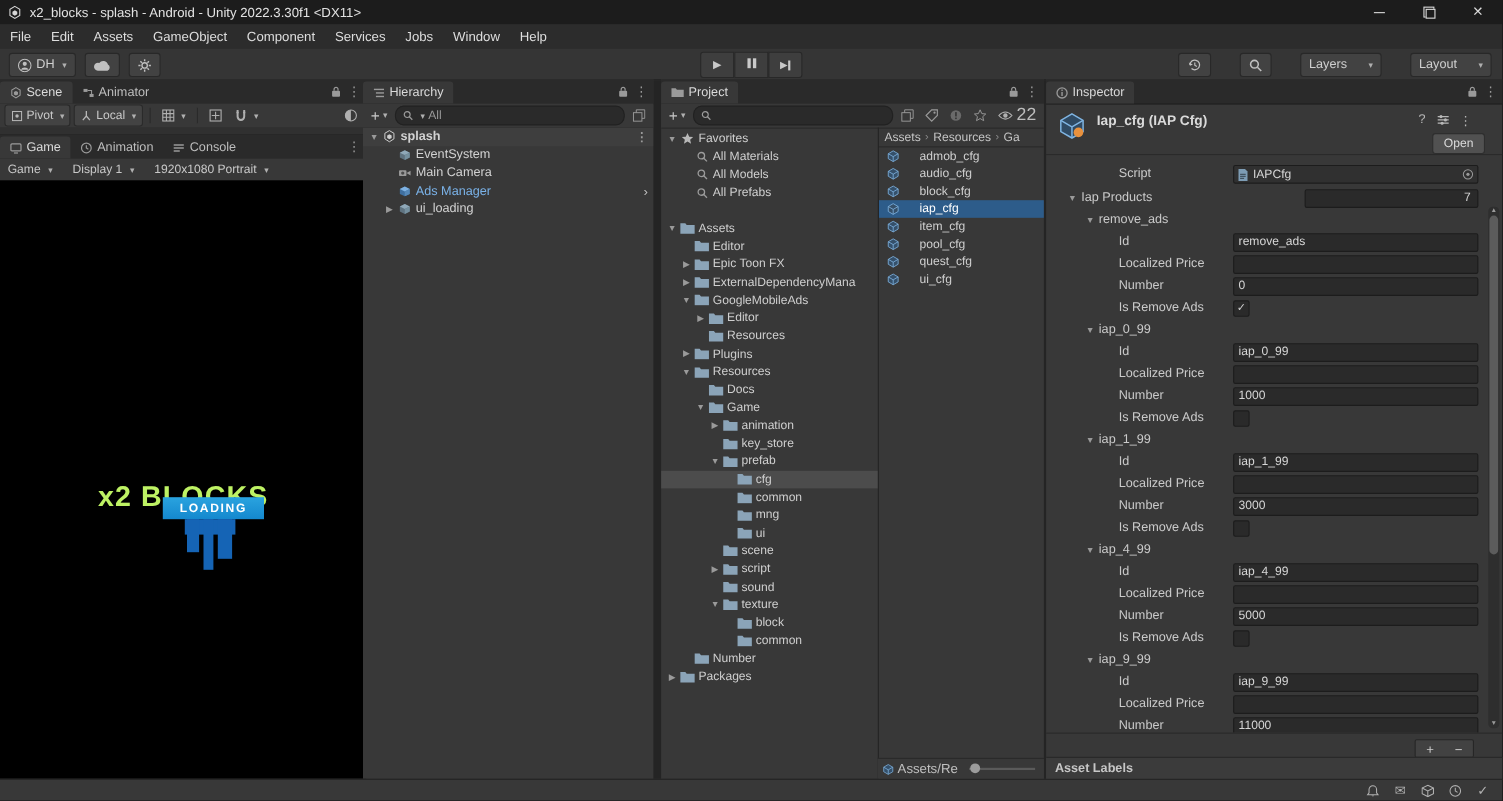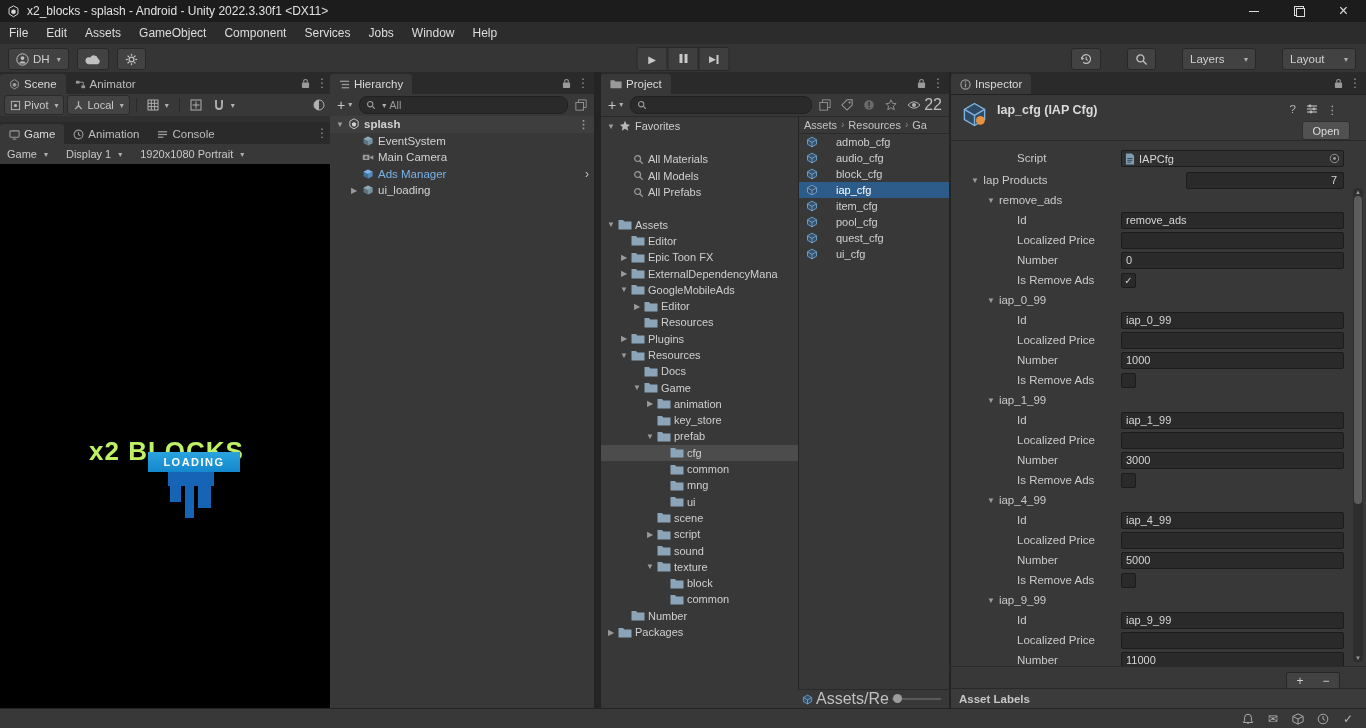--- a/index.html
+++ b/index.html
@@ -90,21 +90,21 @@
   .plist{flex:1;position:relative;overflow:hidden;}
   .trow{display:flex;align-items:center;height:16.3px;font-size:11px;color:#cfcfcf;white-space:nowrap;}
   .trow.sel-gray{background:#4c4c4c;}
   .spacer-row{height:16.3px;}
   .breadcrumb{height:17px;display:flex;align-items:center;font-size:11px;color:#c4c4c4;padding:0 5px;
               border-bottom:1px solid #2a2a2a;gap:4px;white-space:nowrap;overflow:hidden;}
   .crumb-sep{color:#8a8a8a;font-size:10px;}
   .arow{display:flex;align-items:center;height:16px;font-size:11px;color:#cfcfcf;padding-left:5px;gap:16px;white-space:nowrap;}
   .arow.sel{background:#2d5c8a;color:#fff;}
   .pfooter{position:absolute;left:197px;right:0;bottom:0;height:18px;background:#383838;border-top:1px solid #2a2a2a;
-           display:flex;align-items:center;font-size:16px;color:#c0c0c0;padding:0 4px;gap:3px;}
+           display:flex;align-items:center;font-size:12px;color:#c0c0c0;padding:0 4px;gap:3px;}
   .zoom-slider{margin-left:auto;width:60px;height:2px;background:#5a5a5a;position:relative;margin-right:4px;}
   .zoom-handle{position:absolute;left:1px;top:-4px;width:9px;height:9px;border-radius:50%;background:#9c9c9c;}
   .eye-wrap{display:flex;align-items:center;gap:3px;color:#bdbdbd;font-size:16px;padding:0 3px;}
   
   #inspector{left:951px;top:72px;width:415px;height:636px;}
   .insp-header{position:absolute;top:22px;left:0;right:0;height:46px;border-bottom:1px solid #2a2a2a;}
   .insp-bigicon{position:absolute;left:10px;top:7px;}
   .insp-title{position:absolute;left:46px;top:9px;font-size:12.5px;font-weight:bold;color:#dadada;}
   .ih-btn{position:absolute;top:9px;color:#b8b8b8;font-size:11.5px;}
   .open-btn{position:absolute;right:16px;top:27px;width:46px;height:17px;background:#515151;border:1px solid #2e2e2e;
@@ -597,21 +597,21 @@
       <div class="ptree">
           <div class="trow" style="padding-left: 4px;">
             <span class="arrow">▼</span>
             <span class="ticon">
               <svg width="12" height="12" viewBox="0 0 14 14">
                 <path d="M7 1 L8.8 5 L13 5.4 L9.8 8.2 L10.8 12.5 L7 10.2 L3.2 12.5 L4.2 8.2 L1 5.4 L5.2 5 Z" fill="#b8b8b8"></path>
               </svg>
             </span>
             <span class="tlabel">Favorites</span>
           </div>
-          <div class="trow" style="padding-left: 17px; margin-top: 17px;">
+          <div class="trow" style="padding-left: 17px;">
             <span class="arrow"></span>
             <span class="ticon">
               <svg width="11" height="11" viewBox="0 0 12 12">
                 <circle cx="5" cy="5" r="3.2" fill="none" stroke="#9b9b9b" stroke-width="1.3"></circle>
                 <line x1="7.4" y1="7.4" x2="10.6" y2="10.6" stroke="#9b9b9b" stroke-width="1.3"></line>
               </svg>
             </span>
             <span class="tlabel">All Materials</span>
           </div>
           <div class="trow" style="padding-left: 17px;">

